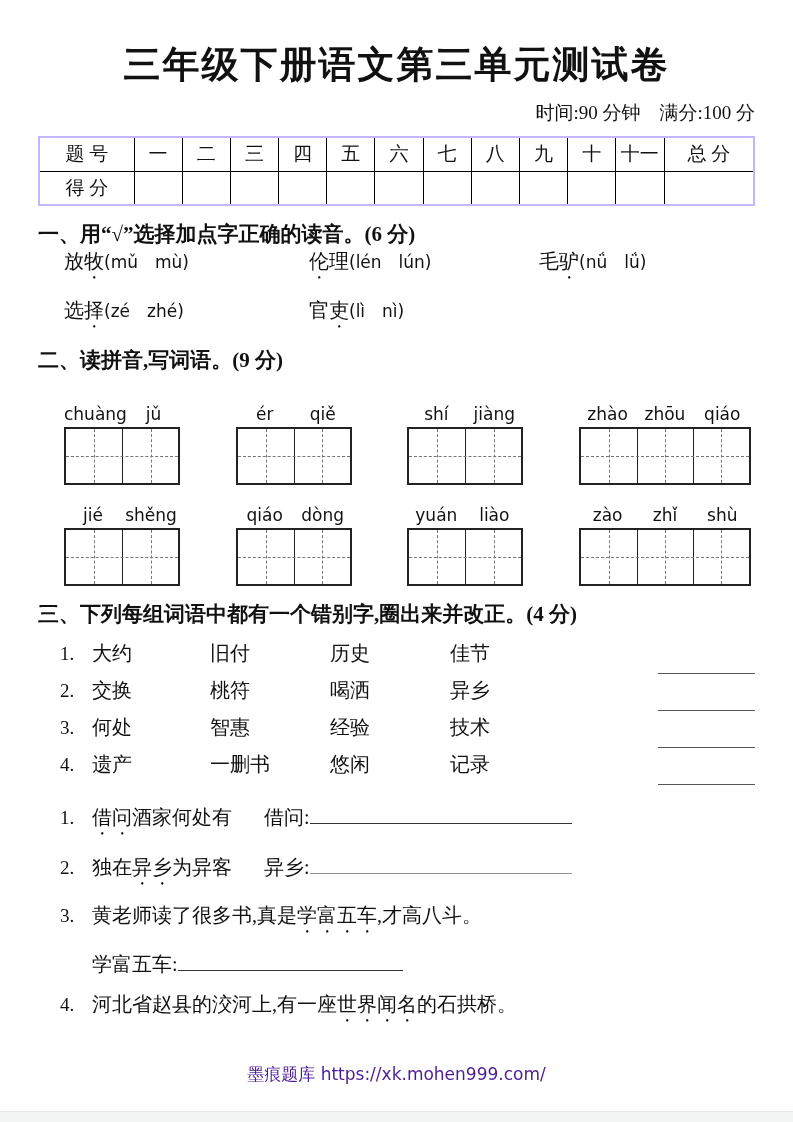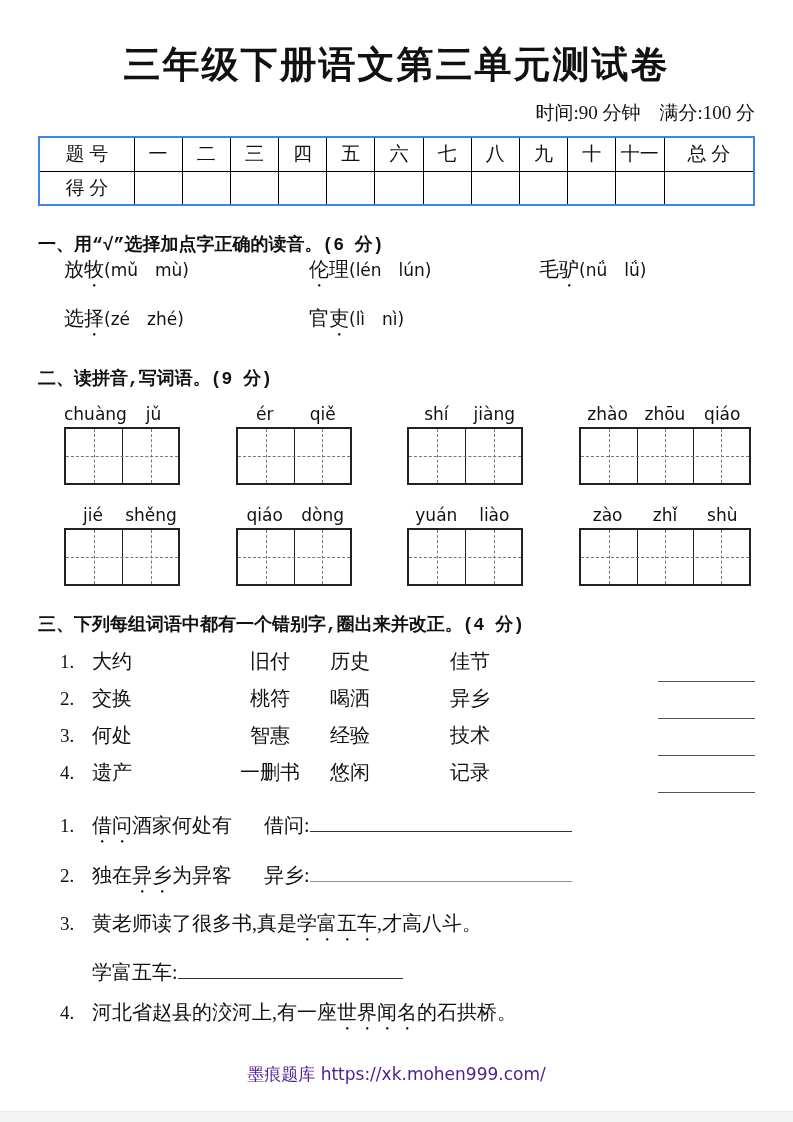--- a/index.html
+++ b/index.html
@@ -27,38 +27,38 @@
     margin-top:10px;
     text-align:right;
     font-size:19px;
     white-space:pre;
   }
 
   table.score {
     margin-top:10px;
     width:100%;
     border-collapse:collapse;
-    border:2px solid #3b82f6;
+    border:2px solid #c4b5fd;
     table-layout:fixed;
   }
   table.score td {
     border:1px solid #000;
     height:34px;
     text-align:center;
     font-size:19px;
     font-family:"Liberation Serif","DejaVu Serif",serif;
   }
   td.wide-a { width:95px; }
   td.wide-b { width:90px; }
 
   .sec-head {
-    margin-top:26px;
-    font-size:18px;
+    margin-top:14px;
+    font-size:21px;
     font-weight:700;
-    font-family:Liberation Mono, monospace;
+    font-family:Liberation Serif, serif;
   }
 
   
   .em-dot {
     -webkit-text-emphasis:filled dot #000;
     text-emphasis:filled dot #000;
     -webkit-text-emphasis-position:under right;
     text-emphasis-position:under right;
   }
 
@@ -74,21 +74,21 @@
   .pinyin {
     font-family:"DejaVu Sans",sans-serif;
     font-size:17px;
     white-space:pre;
   }
 
   
   .wrow {
     display:flex;
     justify-content:space-between;
-    margin-top:14px;
+    margin-top:30px;
     padding-left:26px;
     padding-right:4px;
   }
   .wrow + .wrow { margin-top:20px; }
   .wgroup { }
   .pin-row { display:flex; margin-bottom:3px; }
   .pin-row span {
     flex:1; text-align:center;
     font-family:"DejaVu Sans",sans-serif;
     font-size:17px;
@@ -113,21 +113,21 @@
   
   .s3-list { margin-top:12px; }
   .s3-row {
     display:flex; align-items:baseline;
     height:37px;
     padding-left:22px;
     font-size:20px;
   }
   .s3-num { width:32px; font-size:19px; }
   .s3-w1 { width:118px; }
-  .s3-w2 { width:120px;text-align:center; }
+  .s3-w2 { width:120px; }
   .s3-w3 { width:120px; }
   .s3-w4 { flex:1; }
   .s3-line {
     width:97px; height:24px;
     border-bottom:1px solid #555;
     align-self:center; margin-top:6px;
   }
 
   
   .s4-list { margin-top:14px; font-size:20px; }

